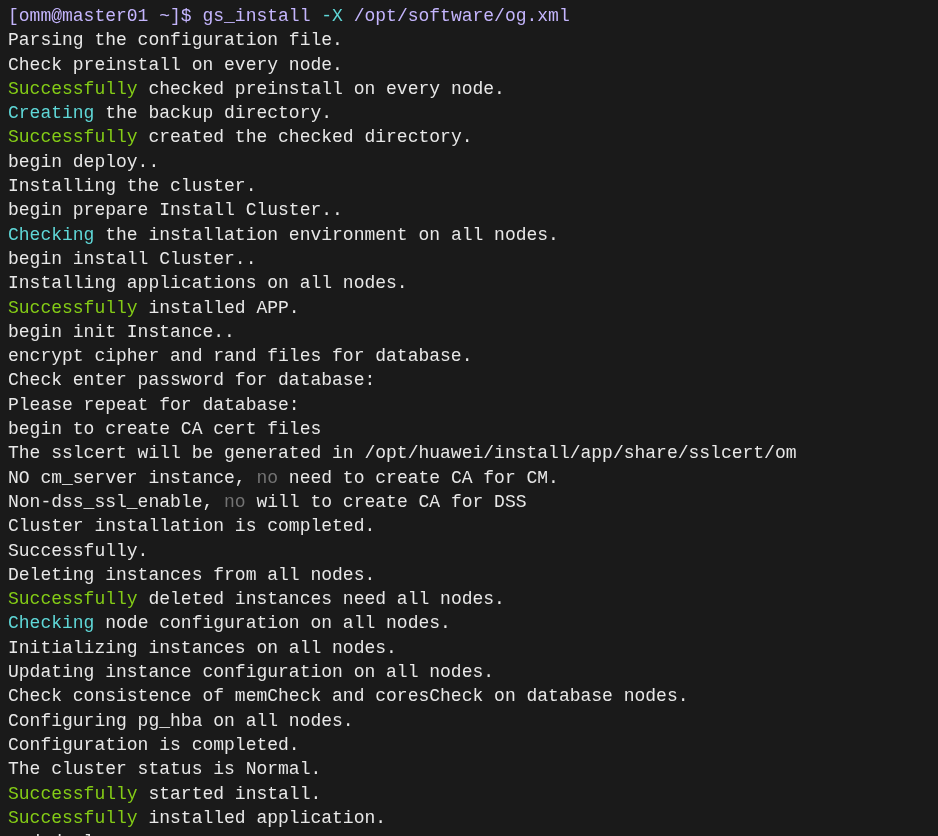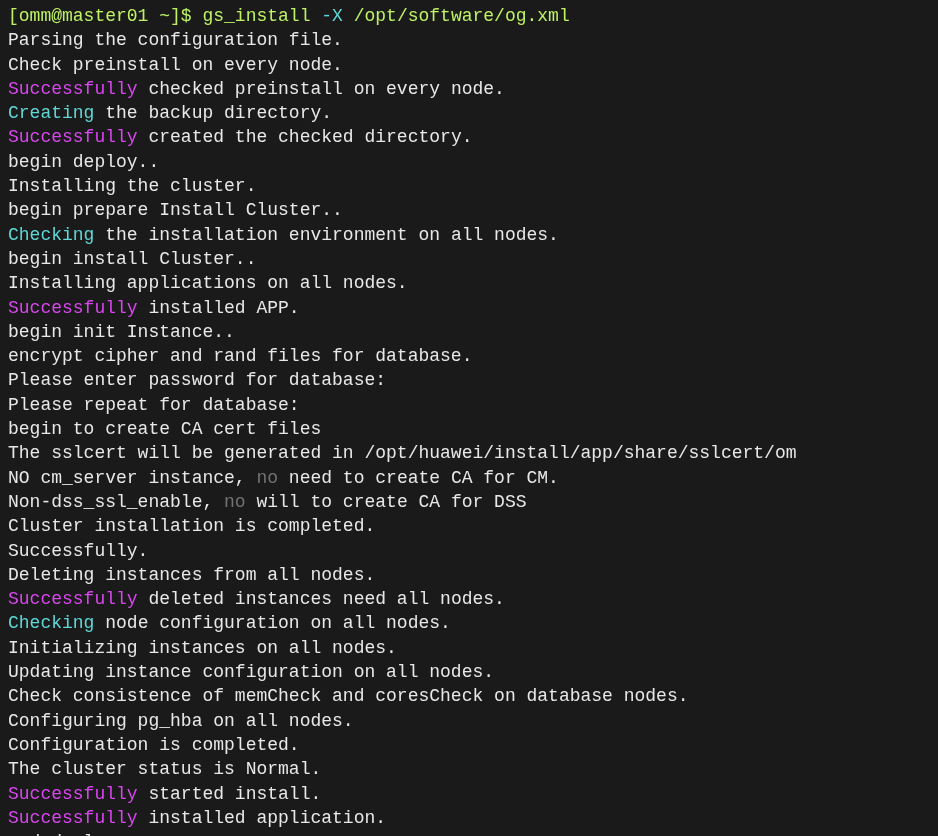--- a/index.html
+++ b/index.html
@@ -12,51 +12,51 @@
       color: #e8e8e8;
       width: 938px;
       height: 836px;
       box-sizing: border-box;
       overflow: hidden;
     }
     .line {
       white-space: pre;
     }
     .green {
-      color: #d946ef;
+      color: #84cc16;
     }
     .cyan {
       color: #5fd7d7;
     }
     .red {
       color: #737373;
     }
     .white {
-      color: #bef264;
+      color: #c4b5fd;
     }
   </style>
 </head>
 <body>
 
 <div class="line"><span class="white">[omm@master01 ~]$ </span><span class="white">gs_install </span><span class="cyan">-X</span><span class="white"> /opt/software/og.xml</span></div>
 <div class="line">Parsing the configuration file.</div>
 <div class="line">Check preinstall on every node.</div>
 <div class="line"><span class="green">Successfully</span><span> checked preinstall on every node.</span></div>
 <div class="line"><span class="cyan">Creating</span><span> the backup directory.</span></div>
 <div class="line"><span class="green">Successfully</span><span> created the checked directory.</span></div>
 <div class="line">begin deploy..</div>
 <div class="line">Installing the cluster.</div>
 <div class="line">begin prepare Install Cluster..</div>
 <div class="line"><span class="cyan">Checking</span><span> the installation environment on all nodes.</span></div>
 <div class="line">begin install Cluster..</div>
 <div class="line">Installing applications on all nodes.</div>
 <div class="line"><span class="green">Successfully</span><span> installed APP.</span></div>
 <div class="line">begin init Instance..</div>
 <div class="line">encrypt cipher and rand files for database.</div>
-<div class="line">Please enter password for database:</div>
+<div class="line">Check enter password for database:</div>
 <div class="line">Please repeat for database:</div>
 <div class="line">begin to create CA cert files</div>
 <div class="line">The sslcert will be generated in /opt/huawei/install/app/share/sslcert/om</div>
 <div class="line"><span>NO cm_server instance, </span><span class="red">no</span><span> need to create CA for CM.</span></div>
 <div class="line"><span>Non-dss_ssl_enable, </span><span class="red">no</span><span> will to create CA for DSS</span></div>
 <div class="line">Cluster installation is completed.</div>
 <div class="line">Successfully.</div>
 <div class="line">Deleting instances from all nodes.</div>
 <div class="line"><span class="green">Successfully</span><span> deleted instances need all nodes.</span></div>
 <div class="line"><span class="cyan">Checking</span><span> node configuration on all nodes.</span></div>

